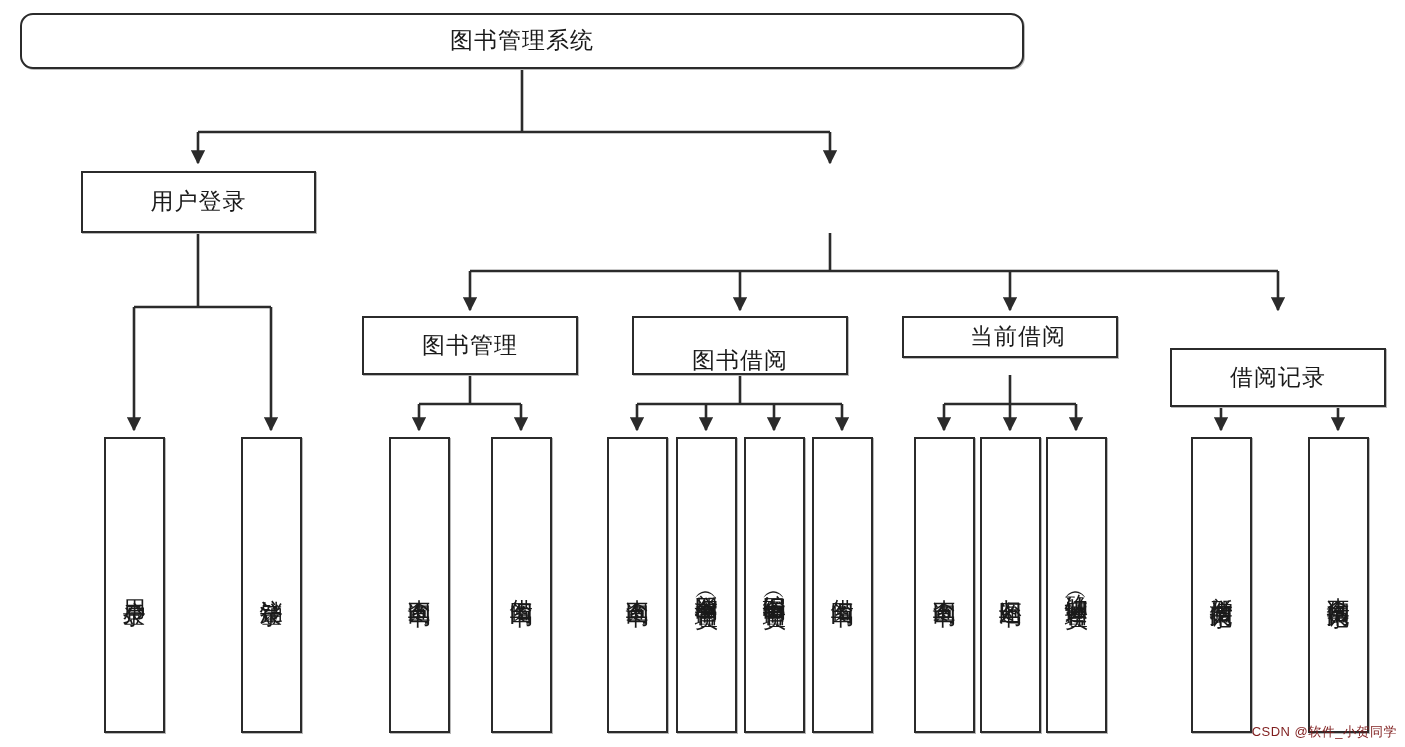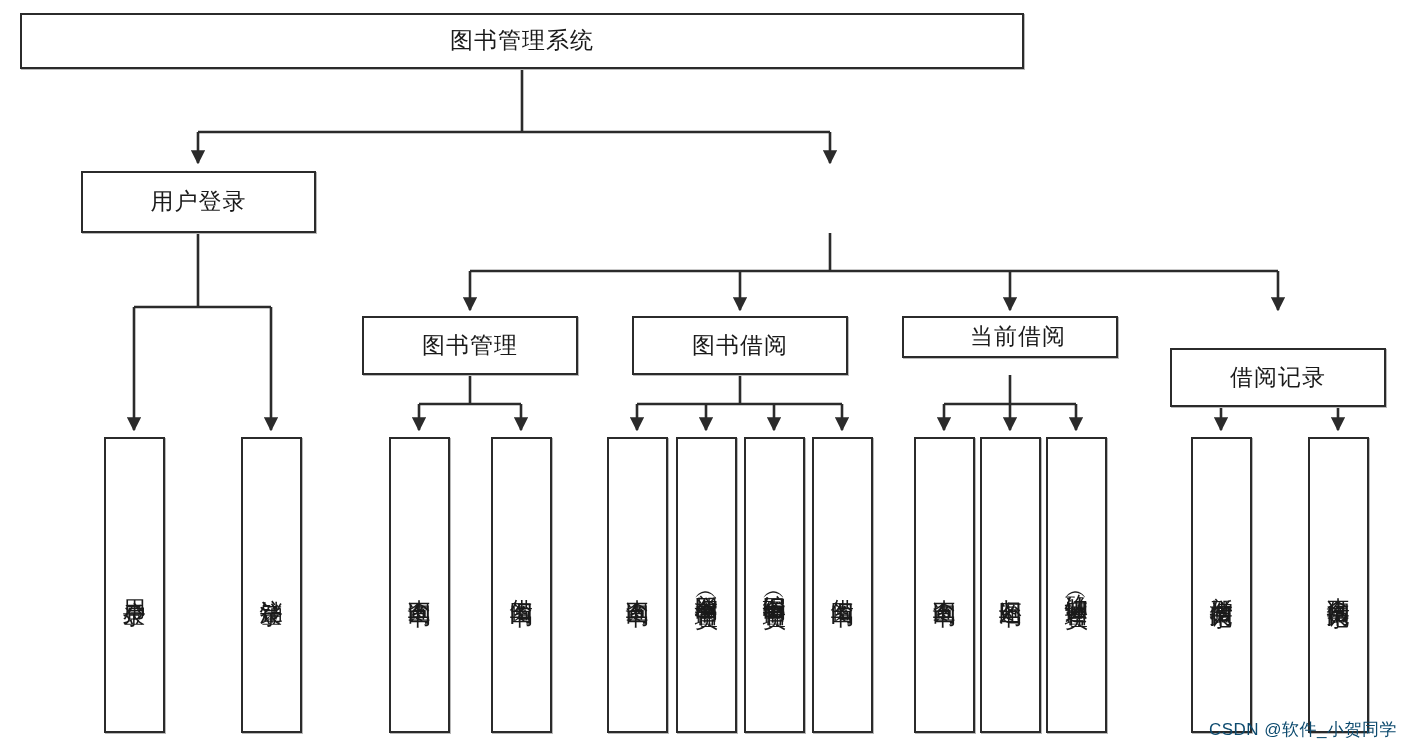--- a/index.html
+++ b/index.html
@@ -51,22 +51,22 @@
     font-size: 23px;
     color: #1a1a1a;
     line-height: 1.32;
     letter-spacing: 2px;
     white-space: nowrap;
   }
   .watermark {
     position: absolute;
     right: 8px;
     bottom: 6px;
-    font-size: 17px;
-    color: #0c4a6e;
+    font-size: 13px;
+    color: #7f1d1d;
     letter-spacing: 0.5px;
     white-space: nowrap;
   }
 </style>
 </head>
 <body>
 
 <div id="canvas">
 
   <svg id="wires" viewBox="0 0 1405 747" xmlns="http://www.w3.org/2000/svg">
@@ -112,32 +112,32 @@
       <path d="M 1010 404 L 1010 430" marker-end="url(#arrow)"></path>
       <path d="M 1076 404 L 1076 430" marker-end="url(#arrow)"></path>
 
       <path d="M 1278 375 L 1278 404"></path>
       <path d="M 1221 404 L 1338 404"></path>
       <path d="M 1221 404 L 1221 430" marker-end="url(#arrow)"></path>
       <path d="M 1338 404 L 1338 430" marker-end="url(#arrow)"></path>
     </g>
   </svg>
 
-  <div class="node horiz" style="left:20px; top:13px; width:1004px; height:56px;">
+  <div class="node horiz" style="left:20px; top:13px; width:1004px; height:56px;border-radius:13px;">
     <span class="label">图书管理系统</span>
   </div>
 
   <div class="node horiz" style="left:81px; top:171px; width:235px; height:62px;">
     <span class="label">用户登录</span>
   </div>
 
   <div class="node horiz" style="left:362px; top:316px; width:216px; height:59px;">
     <span class="label">图书管理</span>
   </div>
-  <div class="node horiz" style="left:632px; top:316px; width:216px; height:59px;">
+  <div class="node horiz" style="left:632px; top:316px; width:216px; height:59px;align-items:flex-end;">
     <span class="label">图书借阅</span>
   </div>
   <div class="node horiz" style="left:902px; top:316px; width:216px; height:42px;padding-left:16px;">
     <span class="label">当前借阅</span>
   </div>
   <div class="node horiz" style="left:1170px; top:316px; width:216px; height:59px;margin-top:32px;">
     <span class="label">借阅记录</span>
   </div>
 
   <div class="node vert" style="left:104px; top:437px; width:61px; height:296px;">

